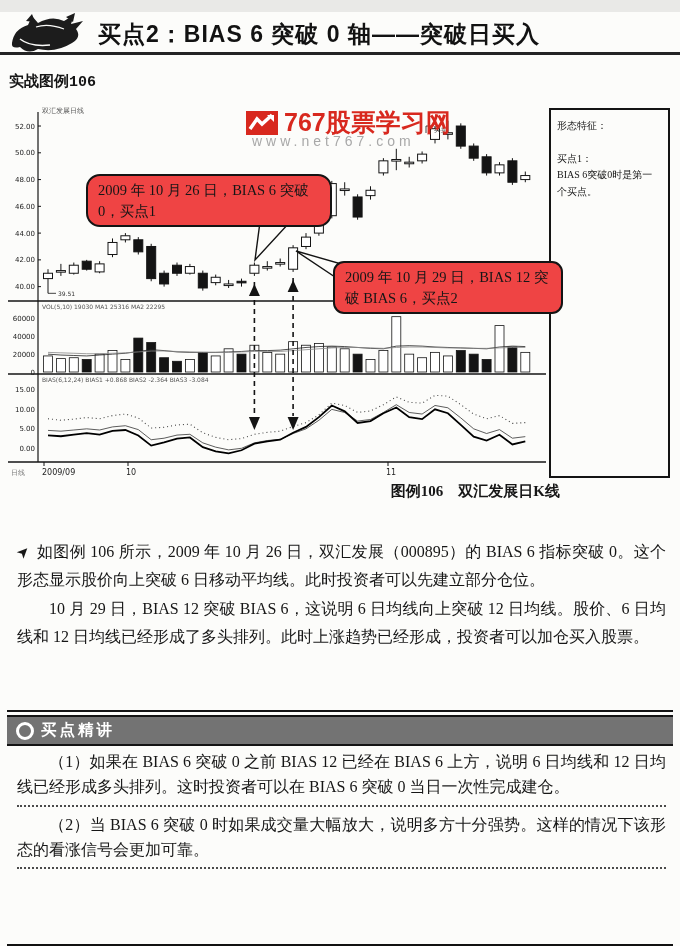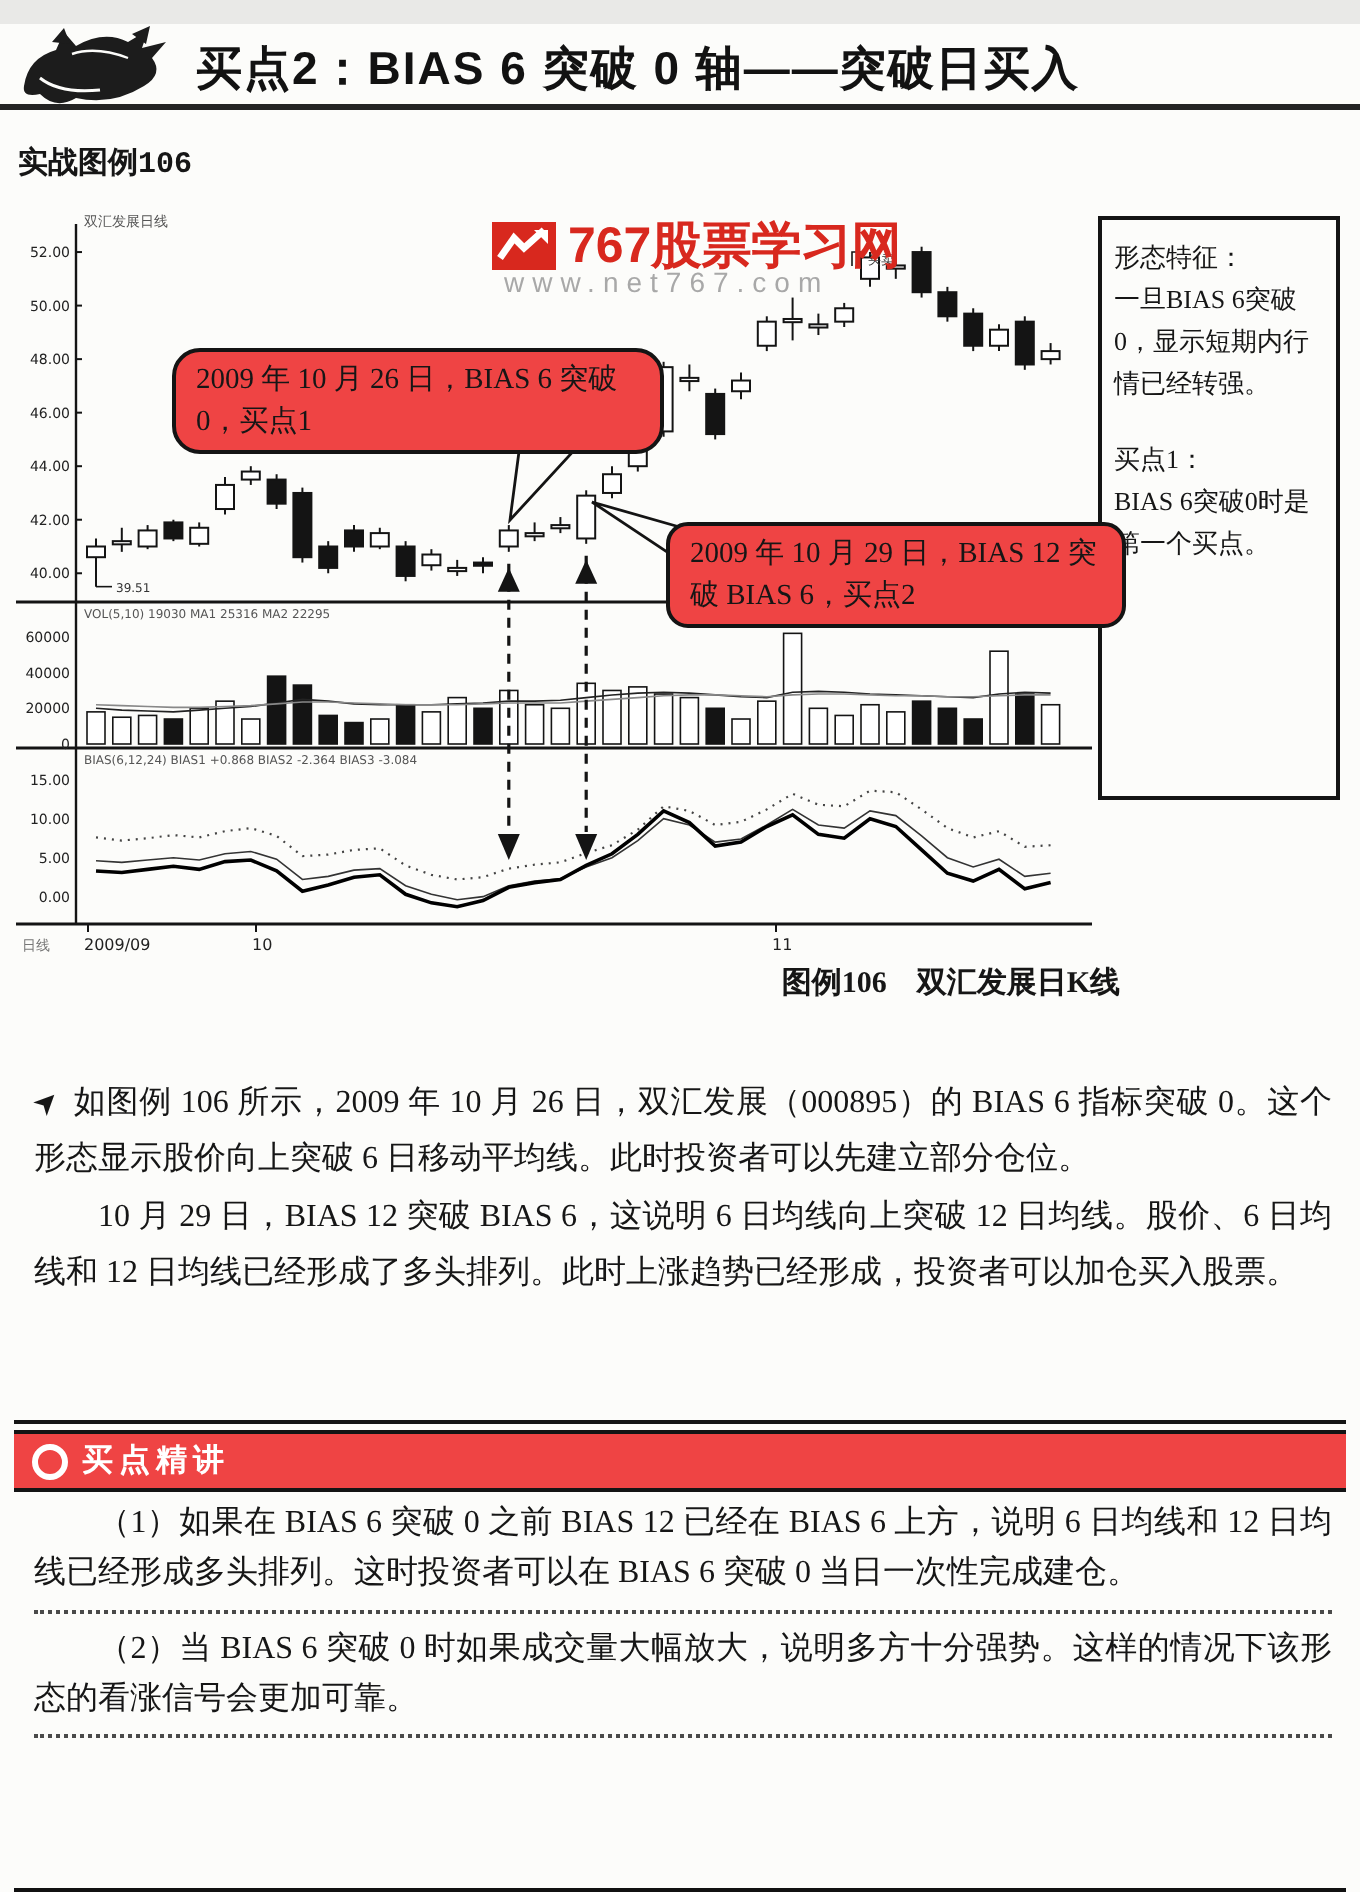--- a/index.html
+++ b/index.html
@@ -18,37 +18,37 @@
   .wm-logo{width:32px;height:24px;background:#d8281e;margin-right:6px;display:flex;
            align-items:center;justify-content:center;}
   .wm-name{font-family:"Liberation Sans",sans-serif;font-size:25px;font-weight:800;color:#d8281e;}
   .wm-url{position:absolute;left:252px;top:121px;font-family:"Liberation Sans",sans-serif;
           font-size:14px;letter-spacing:4px;color:#a8a8a8;z-index:3;}
   .callout{position:absolute;background:#ef4444;border:2px solid #141414;border-radius:14px;
            font-size:14.5px;line-height:1.42;padding:4px 10px;z-index:4;}
   .callout1{left:86px;top:162px;width:222px;}
   .callout2{left:333px;top:249px;width:206px;border-radius:11px;}
   
-  .sidebar{position:absolute;left:549px;top:96px;width:121px;height:292px;border:2px solid #141414;
-           padding:8px 6px;box-sizing:border-box;font-size:13px;line-height:1.62;z-index:2;}
+  .sidebar{position:absolute;left:549px;top:96px;width:121px;height:370px;border:2px solid #141414;
+           padding:8px 6px;box-sizing:border-box;font-size:10px;line-height:1.62;z-index:2;}
   .sb-sec{margin-bottom:17px;}
   
   .caption{position:absolute;left:0;top:470px;width:560px;text-align:right;
            font-size:15px;font-weight:700;}
   
   .bodytext{position:absolute;left:17px;top:526px;width:649px;font-size:16px;line-height:1.78;
             text-align:justify;}
   .bodytext p{margin:0;}
   .p-indent{text-indent:2em;}
   .up-arrow{display:inline-block;transform:rotate(-45deg);font-family:"DejaVu Sans",sans-serif;
             font-size:15px;margin-right:7px;}
   
   .bar-wrap{position:absolute;left:7px;right:7px;top:698px;z-index:2;}
   .bar-pre{border-top:2px solid #141414;margin-bottom:3px;}
-  .bar{height:27px;background:#ef4444;border-top:2px solid #141414;border-bottom:2px solid #141414;
+  .bar{height:27px;background:#737373;border-top:2px solid #141414;border-bottom:2px solid #141414;
        display:flex;align-items:center;padding-left:9px;}
   .bar-ring{width:12px;height:12px;border:3px solid #fff;border-radius:50%;margin-right:7px;}
   .bar-label{font-family:"Liberation Sans",sans-serif;font-size:15.5px;font-weight:700;
              color:#fff;letter-spacing:3px;}
   
   .points{position:absolute;left:17px;top:737px;width:649px;font-size:16px;line-height:1.58;
           text-align:justify;}
   .points p{margin:0;text-indent:2em;}
   .dots{border-bottom:2px dotted #4a4a4a;margin:5px 0;}
   .bottom-rule{position:absolute;left:7px;right:7px;top:932px;border-top:3px solid #111;
@@ -254,21 +254,20 @@
     <span class="wm-name">767股票学习网</span>
   </div>
   <div class="wm-url">www.net767.com</div>
 
   <div class="callout callout1">2009 年 10 月 26 日，BIAS 6 突破 0，买点1</div>
   <div class="callout callout2">2009 年 10 月 29 日，BIAS 12 突破 BIAS 6，买点2</div>
 
   <div class="sidebar">
     <div class="sb-sec">
       <div>形态特征：</div>
-      <div>一旦BIAS 6突破0，显示短期内行情已经转强。</div>
     </div>
     <div class="sb-sec">
       <div>买点1：</div>
       <div>BIAS 6突破0时是第一个买点。</div>
     </div>
   </div>
 
   <div class="caption">图例106　双汇发展日K线</div>
 
   <div class="bodytext">

